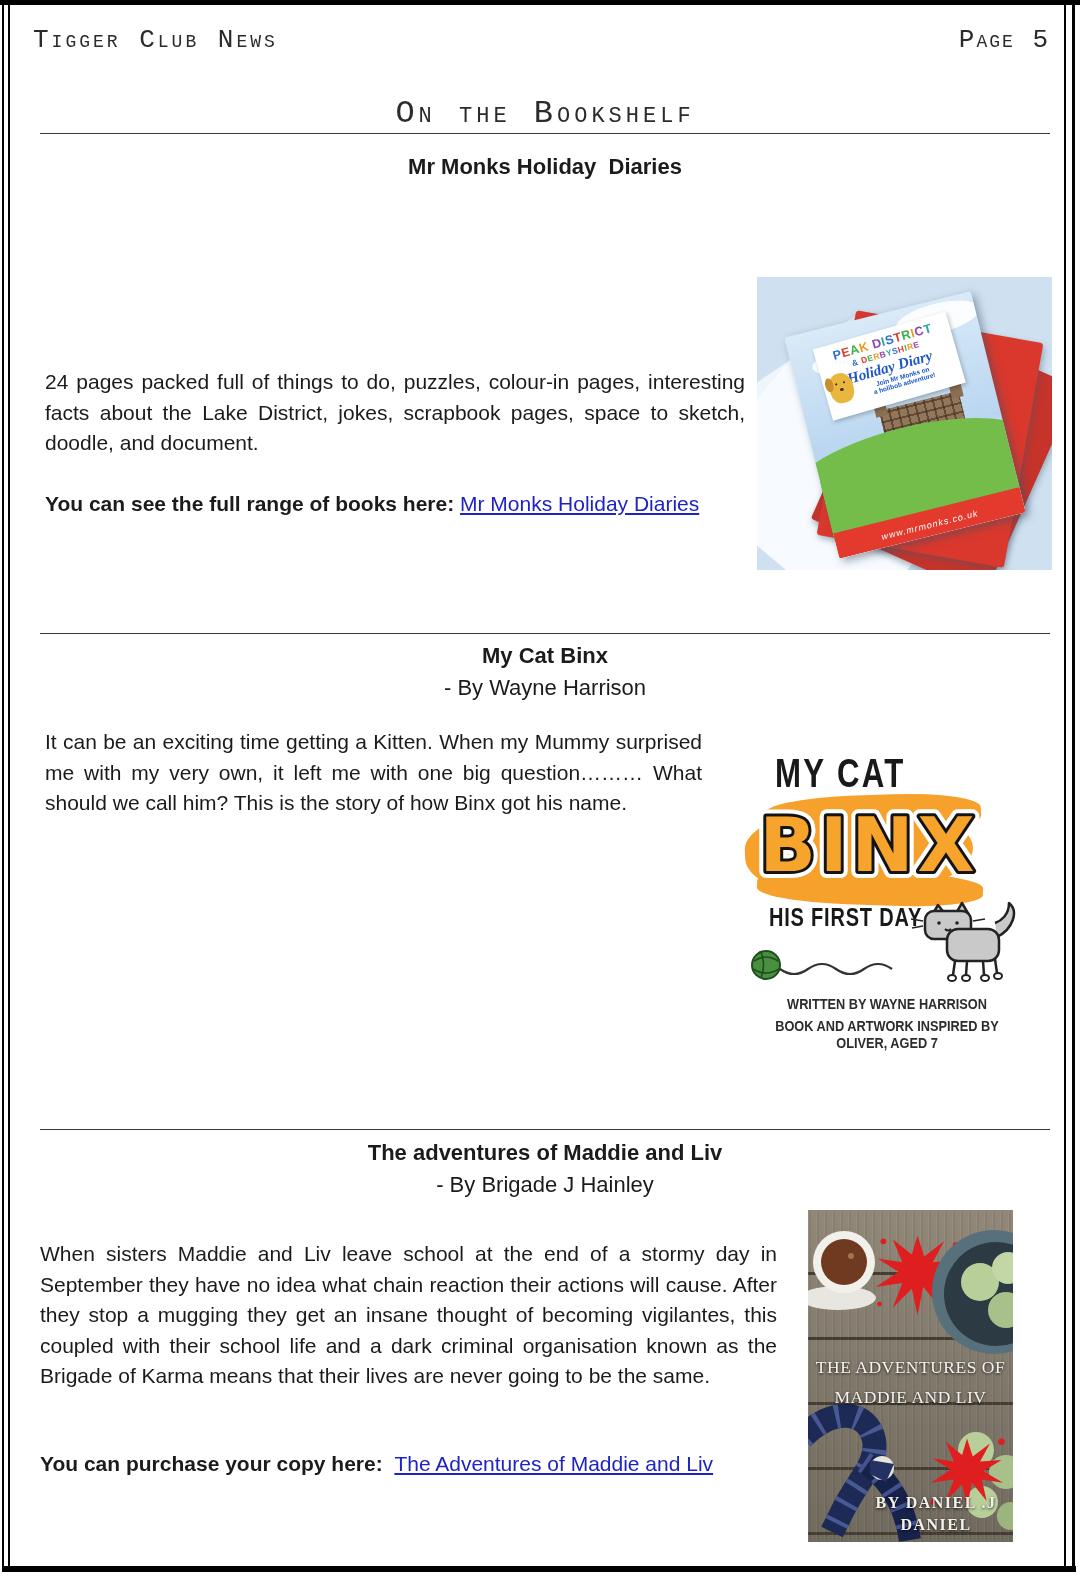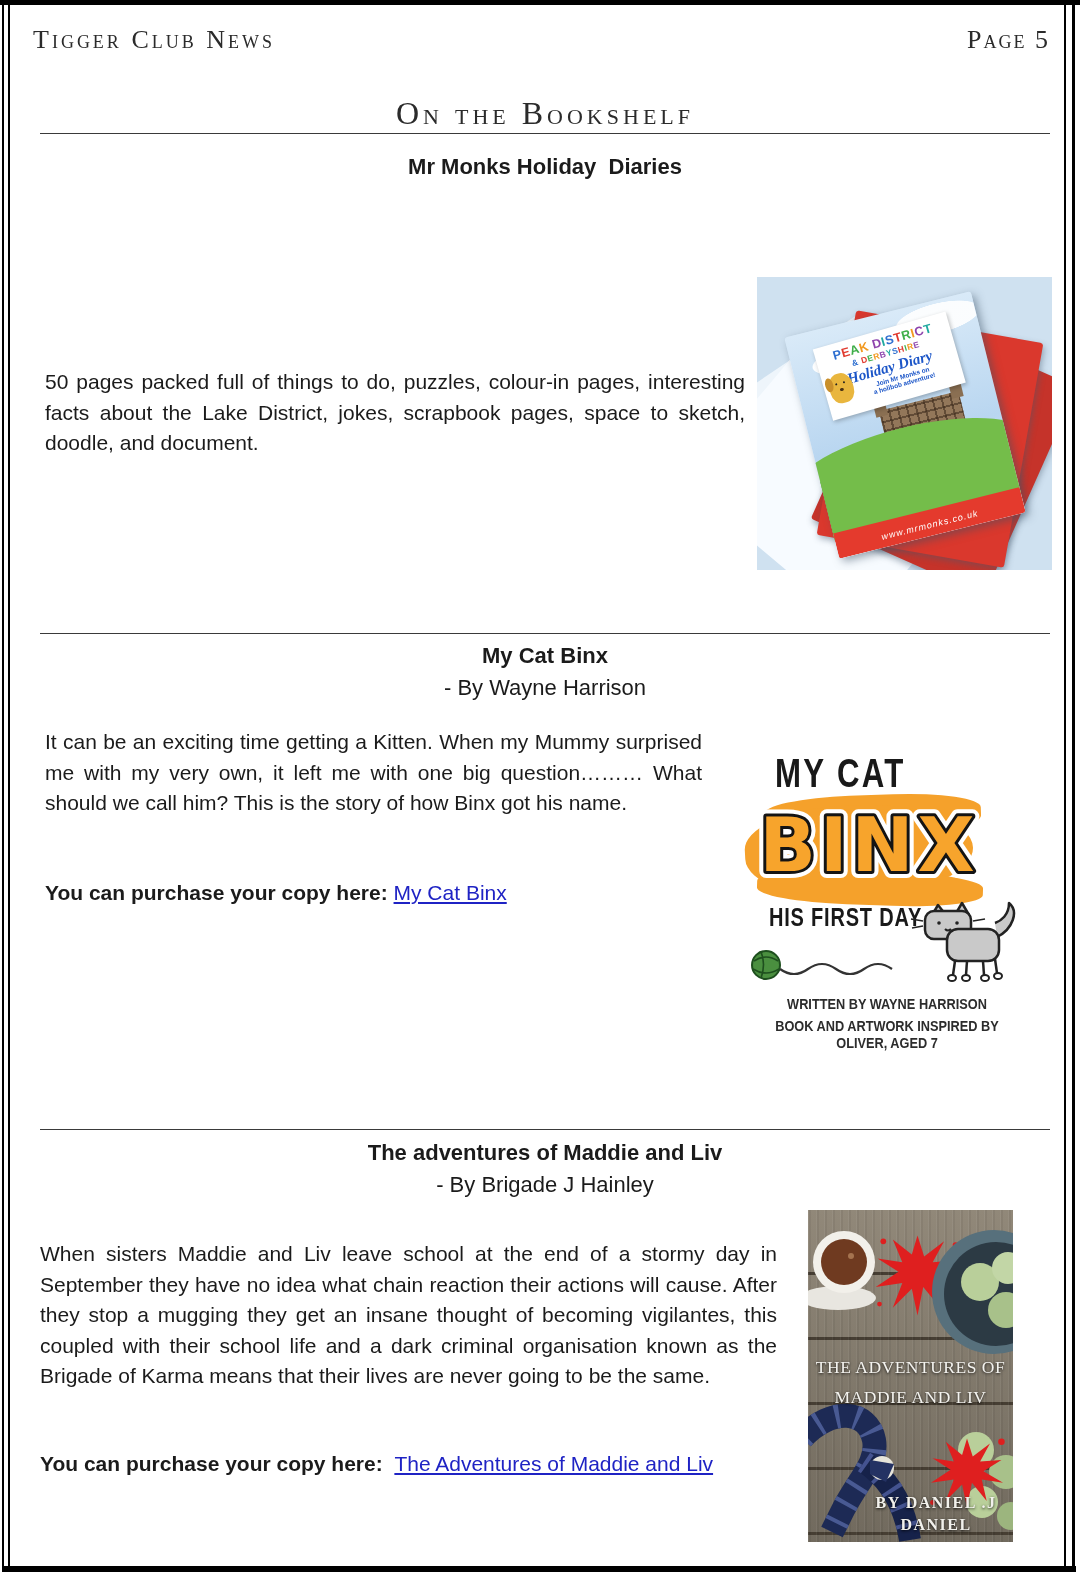--- a/index.html
+++ b/index.html
@@ -11,21 +11,21 @@
   .fr { position:absolute; background:#000; }
   .fr-top    { left:0; top:0; width:1080px; height:5px; }
   .fr-bottom { left:2px; top:1566px; width:1074px; height:6px; }
   .fr-left1  { left:2px;  top:0; width:2px; height:1572px; }
   .fr-left2  { left:8px;  top:5px; width:2px; height:1561px; }
   .fr-right1 { left:1064px; top:5px; width:2px; height:1561px; }
   .fr-right2 { left:1072px; top:0; width:3px; height:1572px; }
 
   
   .masthead, .pagenum, .doc-title {
-    position:absolute; font-family:Liberation Serif, serif;
+    position:absolute; font-family:Liberation Mono, monospace;
     font-variant:small-caps; color:#2b2b2b;
   }
   .masthead { left:33px; top:25px; font-size:26px; letter-spacing:3px; }
   .pagenum  { right:40px; top:25px; font-size:26px; letter-spacing:2px; }
   .doc-title{ left:0; right:0; top:74px; text-align:center; font-size:32px; letter-spacing:4px;margin-top:21px; }
 
   .rule { position:absolute; left:40px; width:1010px; height:0; border-top:1px solid #3a3a3a; }
 
   
   .sec-title, .sec-byline { position:absolute; left:0; right:0; text-align:center; white-space:pre-wrap; }
@@ -162,21 +162,22 @@
         <div class="mm-dog">
           <div class="ear"></div>
           <div class="eye" style="left:7px"></div>
           <div class="eye" style="left:15px"></div>
           <div class="nose"></div>
         </div>
       </div>
     </div>
   </div>
 
-  <div class="para" style="left:45px; width:700px; top:367px">50 pages packed full of things to do, puzzles, colour-in pages, interesting facts about the Lake District, jokes, scrapbook pages, space to sketch, doodle, and document.</div>
+  <div class="para" style="left:45px; width:700px; top:367px">24 pages packed full of things to do, puzzles, colour-in pages, interesting facts about the Lake District, jokes, scrapbook pages, space to sketch, doodle, and document.</div>
+  <div class="link-line" style="left:45px; top:492px"><b>You can see the full range of books here: </b><a class="doclink">Mr Monks Holiday Diaries</a></div>
 
   <div class="rule" style="top:633px"></div>
 
   <div class="sec-title" style="top:643px">My Cat Binx</div>
   <div class="sec-byline" style="top:675px">- By Wayne Harrison</div>
 
   <div class="img2">
     <div class="bx-mycat">MY CAT</div>
     <div class="bx-swash bx-sw2"></div>
     <div class="bx-swash bx-sw1"></div>
@@ -210,21 +211,20 @@
     <svg class="bx-yarn" width="160" height="48" viewBox="0 0 160 48">
       <circle cx="17" cy="22" r="14" fill="#4a8f3f" stroke="#1e4f1e" stroke-width="2"></circle>
       <path d="M5,18 q12,-8 24,0 M4,26 q13,8 26,0 M12,9 q5,12 0,26" fill="none" stroke="#1e4f1e" stroke-width="1.6"></path>
       <path d="M31,26 q14,10 28,0 t28,0 t28,0 t28,0" fill="none" stroke="#333" stroke-width="2.2"></path>
     </svg>
     <div class="bx-credit bx-cr1">WRITTEN BY WAYNE HARRISON</div>
     <div class="bx-credit bx-cr2">BOOK AND ARTWORK INSPIRED BY OLIVER, AGED 7</div>
   </div>
 
   <div class="para" style="left:45px; width:657px; top:727px">It can be an exciting time getting a Kitten. When my Mummy surprised me with my very own, it left me with one big question……… What should we call him? This is the story of how Binx got his name.</div>
-  <div class="link-line" style="left:45px; top:881px"><b>You can purchase your copy here: </b><a class="doclink">My Cat Binx</a></div>
 
   <div class="rule" style="top:1129px"></div>
 
   <div class="sec-title" style="top:1140px">The adventures of Maddie and Liv</div>
   <div class="sec-byline" style="top:1172px">- By Brigade J Hainley</div>
 
   <div class="img3">
     <svg class="ml-graphics" width="205" height="332" viewBox="0 0 205 332">
 
       <ellipse cx="30" cy="88" rx="38" ry="12" fill="#e8e6e0"></ellipse>

